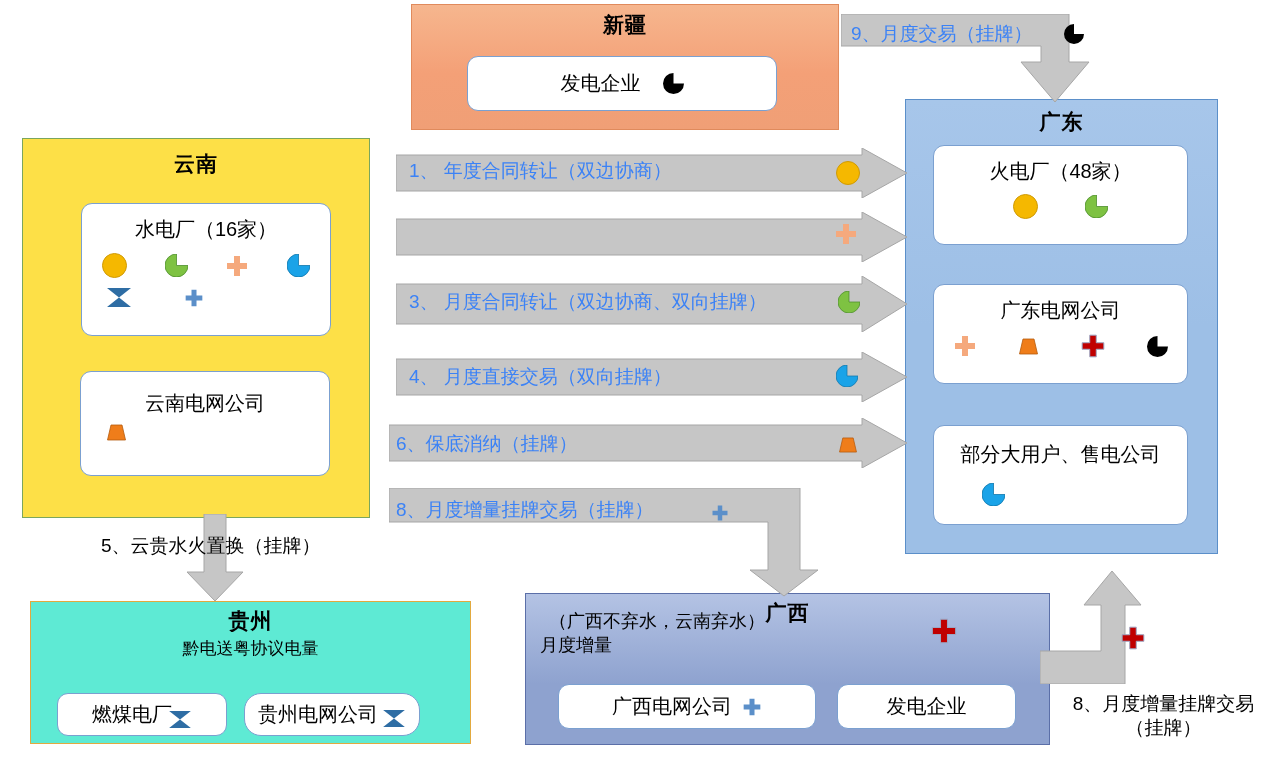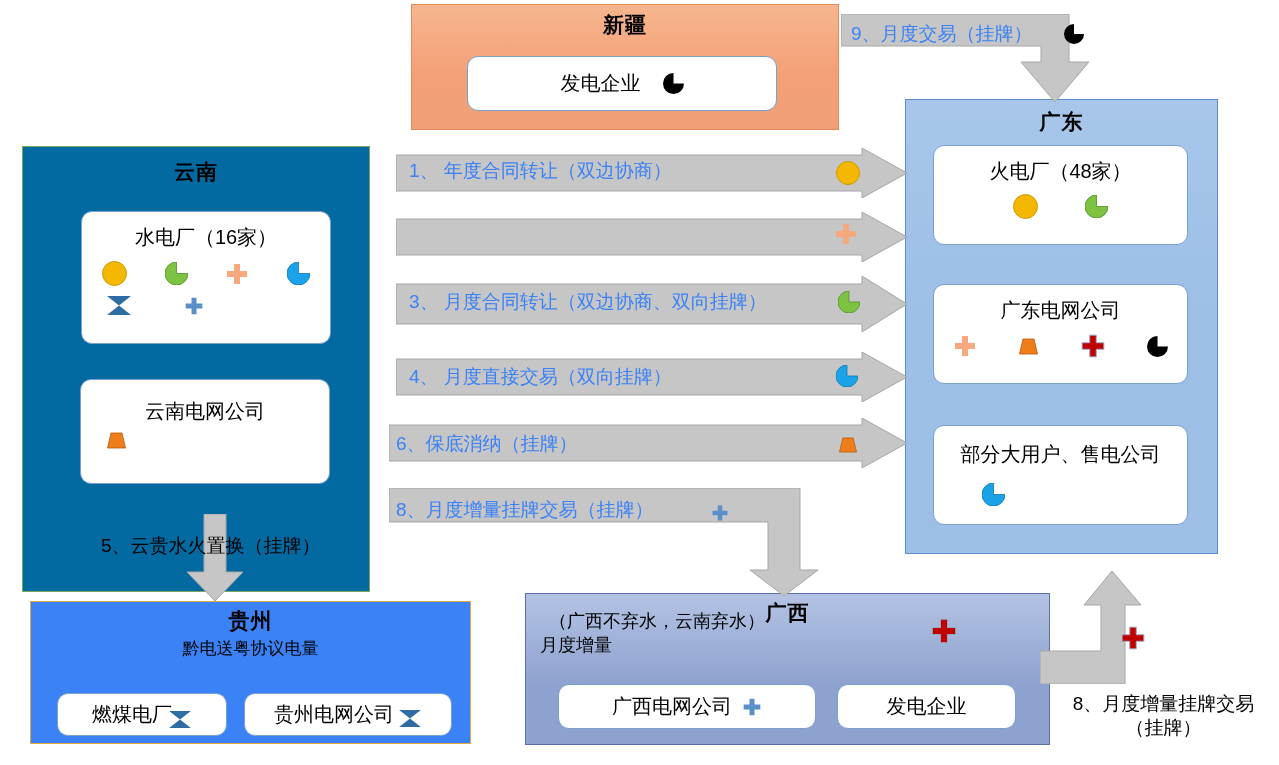--- a/index.html
+++ b/index.html
@@ -19,33 +19,32 @@
     text-align:center;font-weight:bold;font-size:21px;letter-spacing:1px;
     line-height:1;
   }
 
   #region-xinjiang{
     left:411px;top:4px;width:428px;height:126px;
     background:linear-gradient(180deg,#f6b68e 0%,#f4a077 55%,#f09f76 100%);
     border:1px solid #e08a5c;
   }
   #region-yunnan{
-    left:22px;top:138px;width:348px;height:446px;
-    background:#0369a1;
+    left:22px;top:138px;width:348px;height:380px;
+    background:#fde047;
     border:1px solid #7aa65e;
-    margin-top:8px;
   }
   #region-guangdong{
     left:905px;top:99px;width:313px;height:455px;
     background:linear-gradient(180deg,#a7c6ea 0%,#9dbfe6 50%,#9dbfe6 100%);
     border:1px solid #5b8fc9;
   }
   #region-guizhou{
     left:30px;top:601px;width:441px;height:143px;
-    background:#3b82f6;
+    background:#5eead4;
     border:1px solid #e2a93f;
   }
   #region-guangxi{
     left:525px;top:593px;width:525px;height:152px;
     background:linear-gradient(180deg,#b4c3e4 0%,#8ea2cf 60%,#8ea2cf 100%);
     border:1px solid #5b6fa8;
   }
 
   
   .card{
@@ -217,21 +216,21 @@
       <div style="display:flex;align-items:flex-end;">
         <span class="card-title">燃煤电厂</span>
         <span class="ico ico-bowtie" style="margin-left:-4px;margin-bottom:-2px;">
           <svg width="24" height="19" viewBox="0 0 26 21">
               <path d="M1 1 L25 1 L13 10.5 L25 20 L1 20 L13 10.5 Z" fill="#2e6da4"></path>
             </svg>
         </span>
       </div>
     </div>
 
-    <div class="card" style="left:213px;top:91px;width:208px;height:43px;justify-content:center;">
+    <div class="card" style="left:213px;top:91px;width:176px;height:43px;justify-content:center;border-radius:17px;">
       <div style="display:flex;align-items:flex-end;">
         <span class="card-title">贵州电网公司</span>
         <span class="ico ico-bowtie" style="margin-left:4px;margin-bottom:-1px;">
           <svg width="24" height="19" viewBox="0 0 26 21">
               <path d="M1 1 L25 1 L13 10.5 L25 20 L1 20 L13 10.5 Z" fill="#2e6da4"></path>
             </svg>
         </span>
       </div>
     </div>
   </div>

